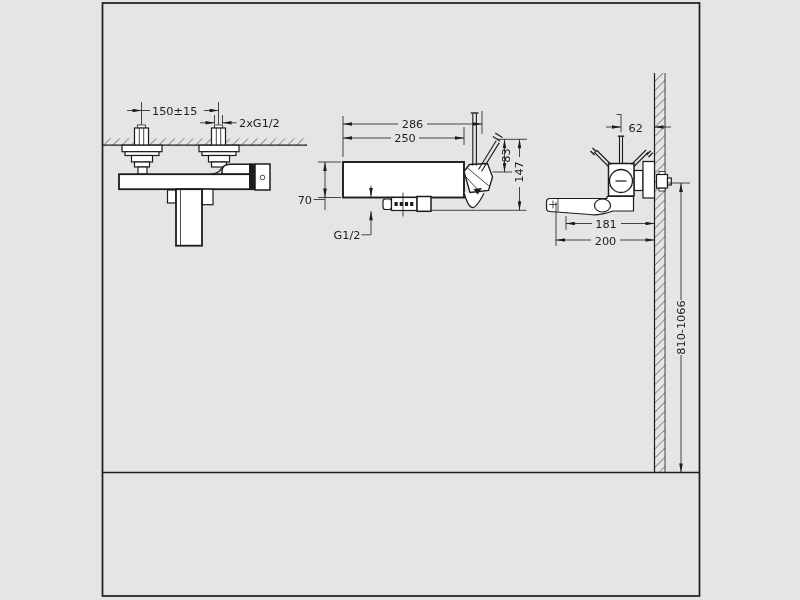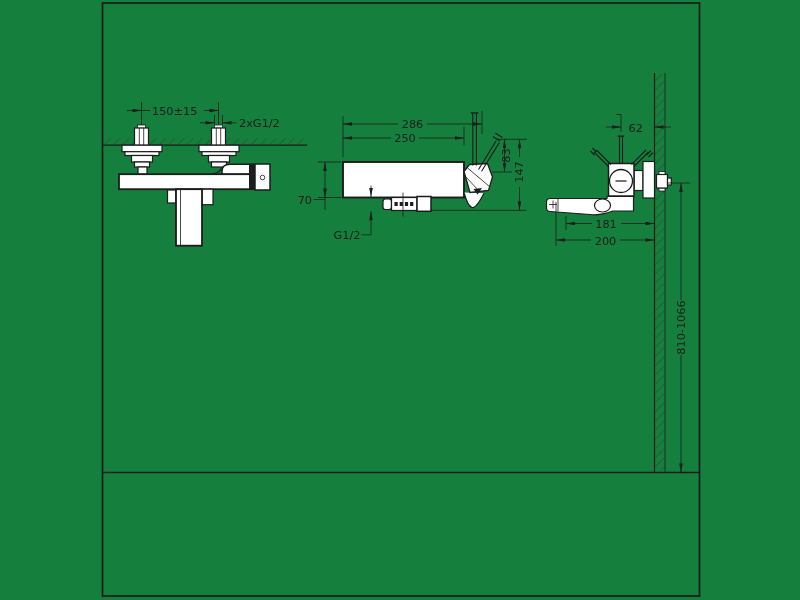--- a/index.html
+++ b/index.html
@@ -1,16 +1,16 @@
 <!DOCTYPE html>
 <html><head>
 <meta charset="utf-8">
 <style>
   html,body{margin:0;padding:0;background:#ffffff;}
-  .stage{width:800px;height:600px;position:relative;background:#15803d;}
+  .stage{width:800px;height:600px;position:relative;background:#e5e5e5;}
   svg{display:block;}
   .ln{stroke:#1c1c1c;fill:none;}
   .thin{stroke-width:0.8;}
   .med{stroke-width:1.2;}
   .thk{stroke-width:1.8;}
   .wfill{fill:#ffffff;}
   .bfill{fill:#1c1c1c;stroke:none;}
   .dim{font-family:"DejaVu Sans","Liberation Sans",sans-serif;font-size:11.3px;fill:#1c1c1c;}
 </style>
 </head>

